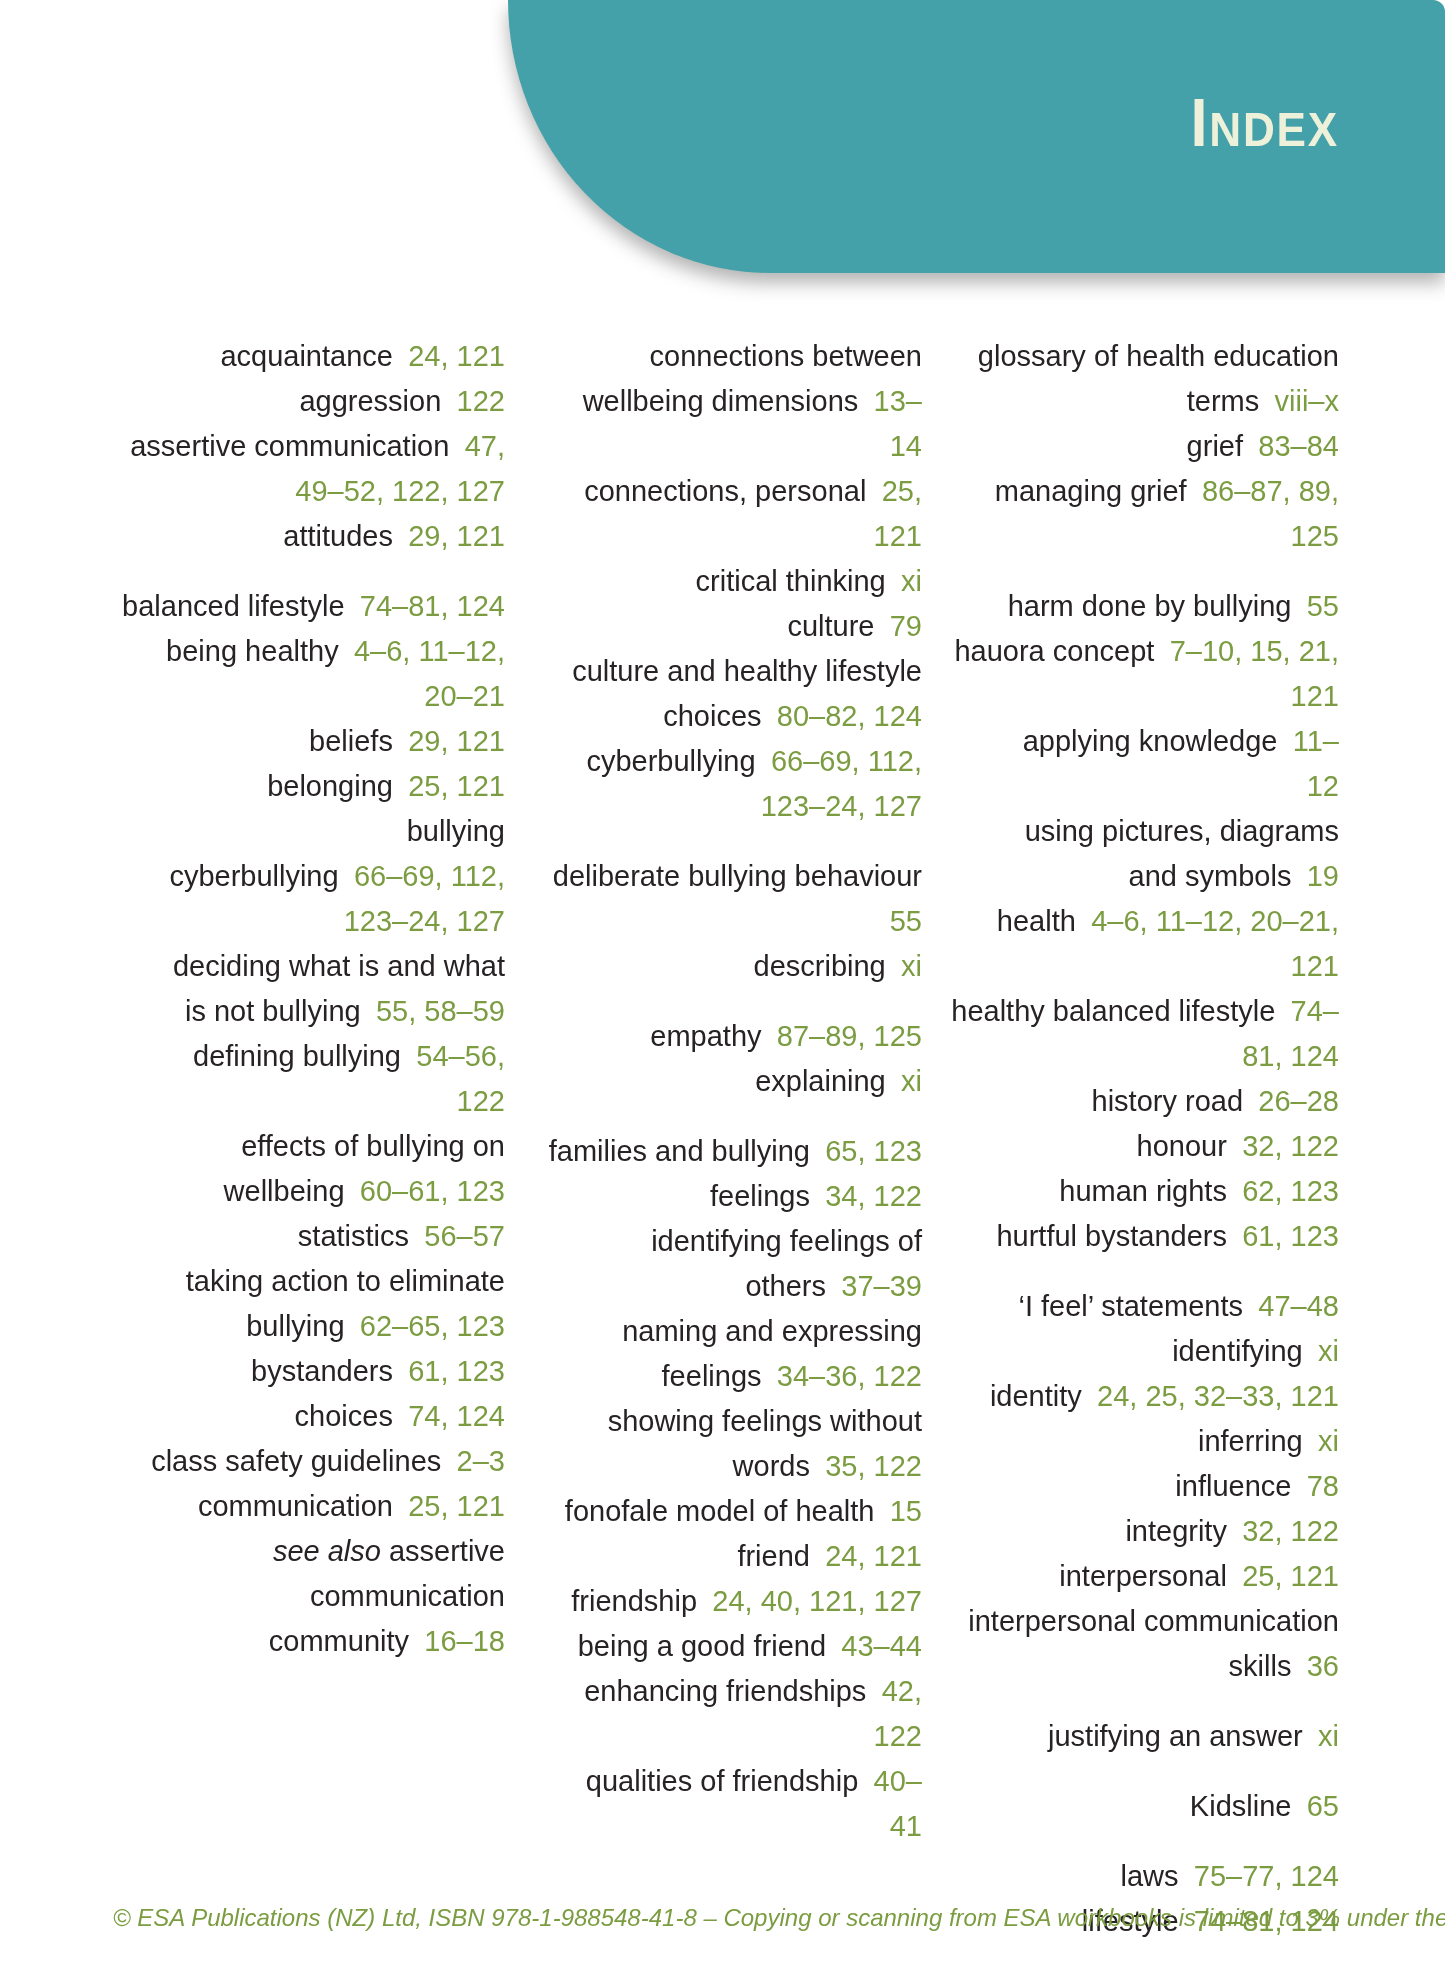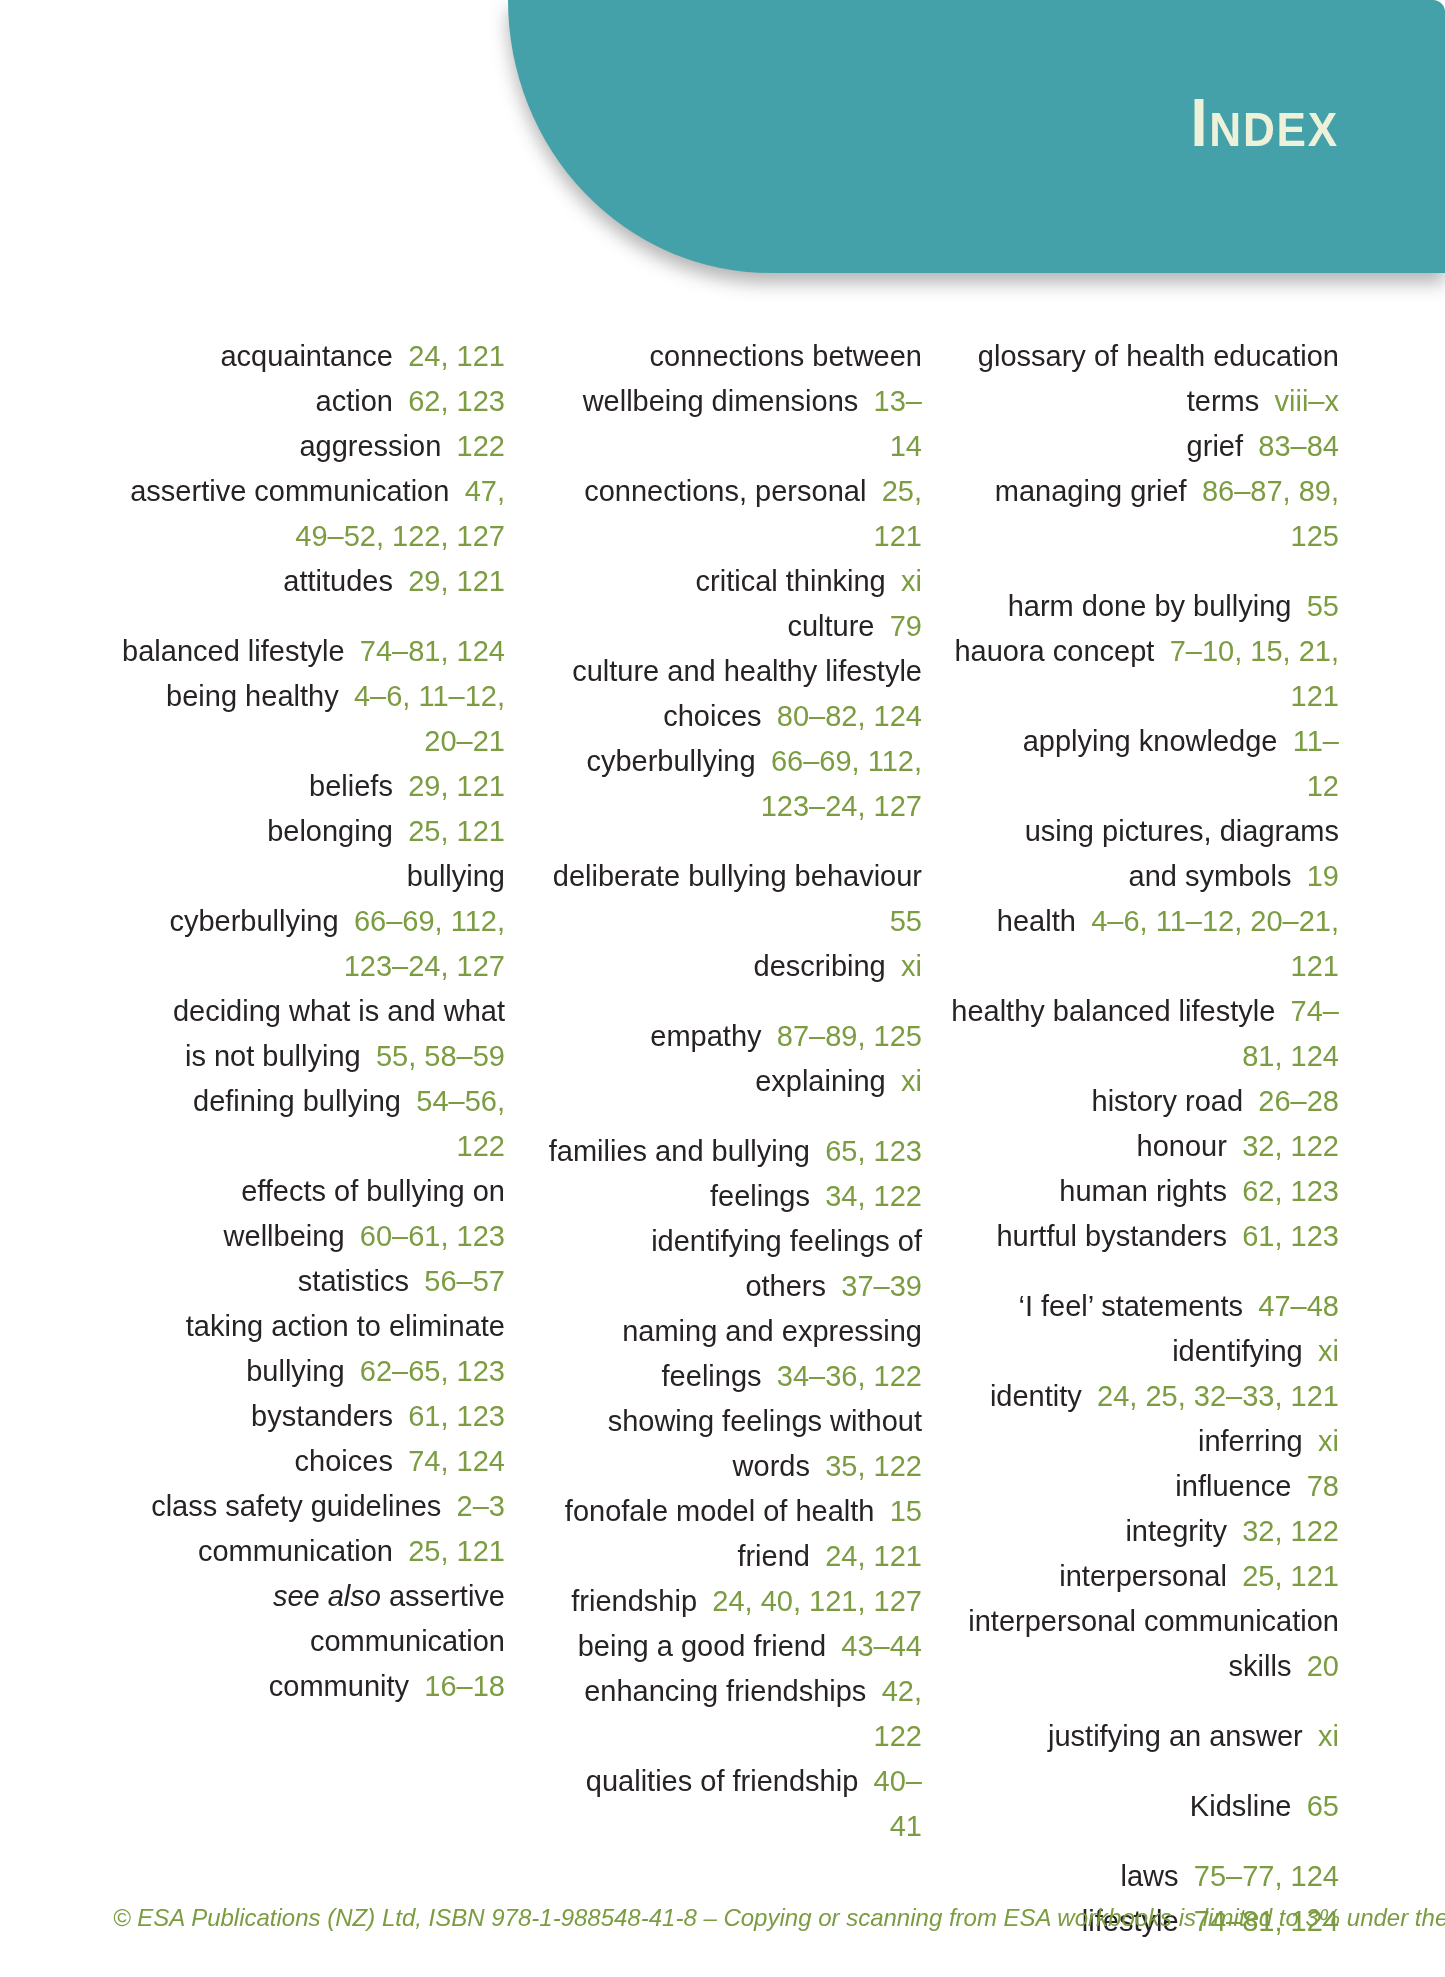--- a/index.html
+++ b/index.html
@@ -65,21 +65,20 @@
 
 <div class="page">
 
   <div class="header-tab"></div>
 
   <div class="header-title"><span class="cap-big">I</span><span class="cap-small">NDEX</span></div>
 
   <div class="columns">
       <div class="col">
         <div class="entry lvl0"><span class="t">acquaintance</span> <span class="p">24, 121</span></div>
-        <div class="entry lvl0"><span class="t">action</span> <span class="p">62, 123</span></div>
         <div class="entry lvl0"><span class="t">aggression</span> <span class="p">122</span></div>
         <div class="entry lvl0"><span class="t">assertive communication</span> <span class="p">47, 49–52, 122, 127</span></div>
         <div class="entry lvl0"><span class="t">attitudes</span> <span class="p">29, 121</span></div>
         <div class="entry lvl0 gap"><span class="t">balanced lifestyle</span> <span class="p">74–81, 124</span></div>
         <div class="entry lvl0"><span class="t">being healthy</span> <span class="p">4–6, 11–12, 20–21</span></div>
         <div class="entry lvl0"><span class="t">beliefs</span> <span class="p">29, 121</span></div>
         <div class="entry lvl0"><span class="t">belonging</span> <span class="p">25, 121</span></div>
         <div class="entry lvl0"><span class="t">bullying</span></div>
         <div class="entry lvl1"><span class="t">cyberbullying</span> <span class="p">66–69, 112, 123–24, 127</span></div>
         <div class="entry lvl1"><span class="t">deciding what is and what is not bullying</span> <span class="p">55, 58–59</span></div>
@@ -131,21 +130,21 @@
         <div class="entry lvl0"><span class="t">honour</span> <span class="p">32, 122</span></div>
         <div class="entry lvl0"><span class="t">human rights</span> <span class="p">62, 123</span></div>
         <div class="entry lvl0"><span class="t">hurtful bystanders</span> <span class="p">61, 123</span></div>
         <div class="entry lvl0 gap"><span class="t">‘I feel’ statements</span> <span class="p">47–48</span></div>
         <div class="entry lvl0"><span class="t">identifying</span> <span class="p">xi</span></div>
         <div class="entry lvl0"><span class="t">identity</span> <span class="p">24, 25, 32–33, 121</span></div>
         <div class="entry lvl0"><span class="t">inferring</span> <span class="p">xi</span></div>
         <div class="entry lvl0"><span class="t">influence</span> <span class="p">78</span></div>
         <div class="entry lvl0"><span class="t">integrity</span> <span class="p">32, 122</span></div>
         <div class="entry lvl0"><span class="t">interpersonal</span> <span class="p">25, 121</span></div>
-        <div class="entry lvl0"><span class="t">interpersonal communication skills</span> <span class="p">20</span></div>
+        <div class="entry lvl0"><span class="t">interpersonal communication skills</span> <span class="p">36</span></div>
         <div class="entry lvl0 gap"><span class="t">justifying an answer</span> <span class="p">xi</span></div>
         <div class="entry lvl0 gap"><span class="t">Kidsline</span> <span class="p">65</span></div>
         <div class="entry lvl0 gap"><span class="t">laws</span> <span class="p">75–77, 124</span></div>
         <div class="entry lvl0"><span class="t">lifestyle</span> <span class="p">74–81, 124</span></div>
       </div>
     </div>
 
   <div class="footer">© ESA Publications (NZ) Ltd, ISBN 978-1-988548-41-8 –  Copying or scanning from ESA workbooks is limited to 3% under the NZ Copyright Act.</div>
 
 </div>

